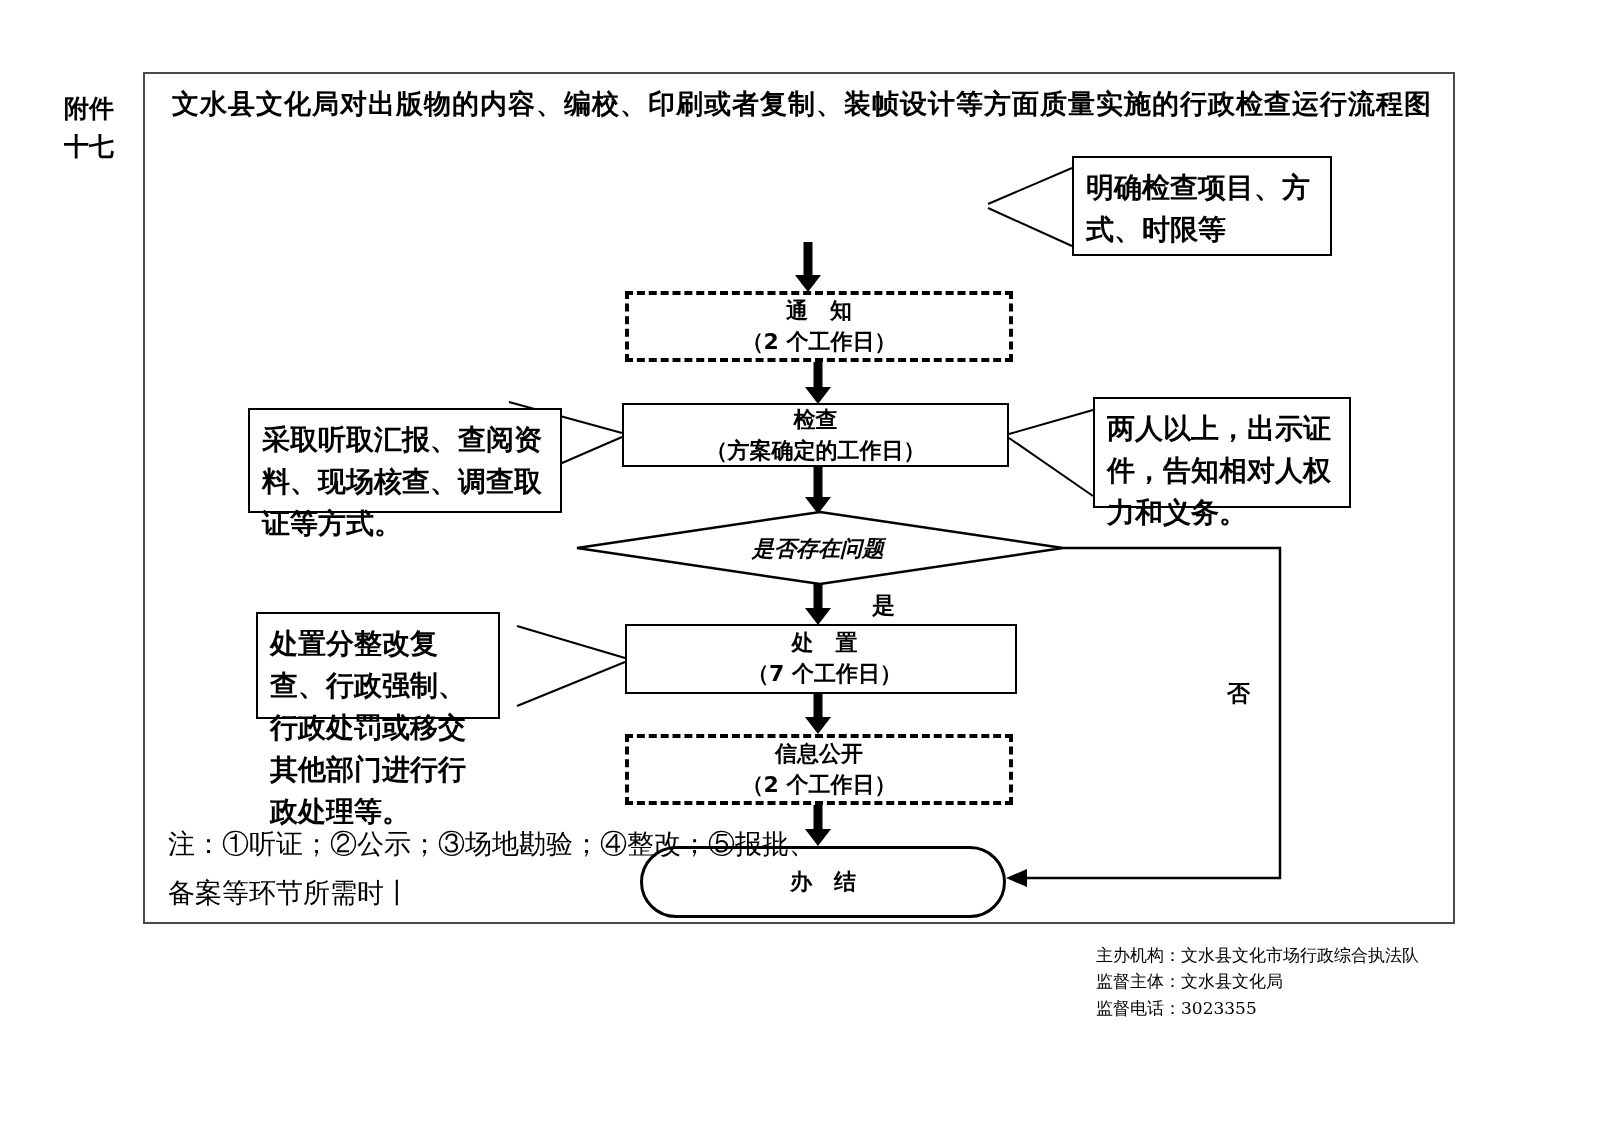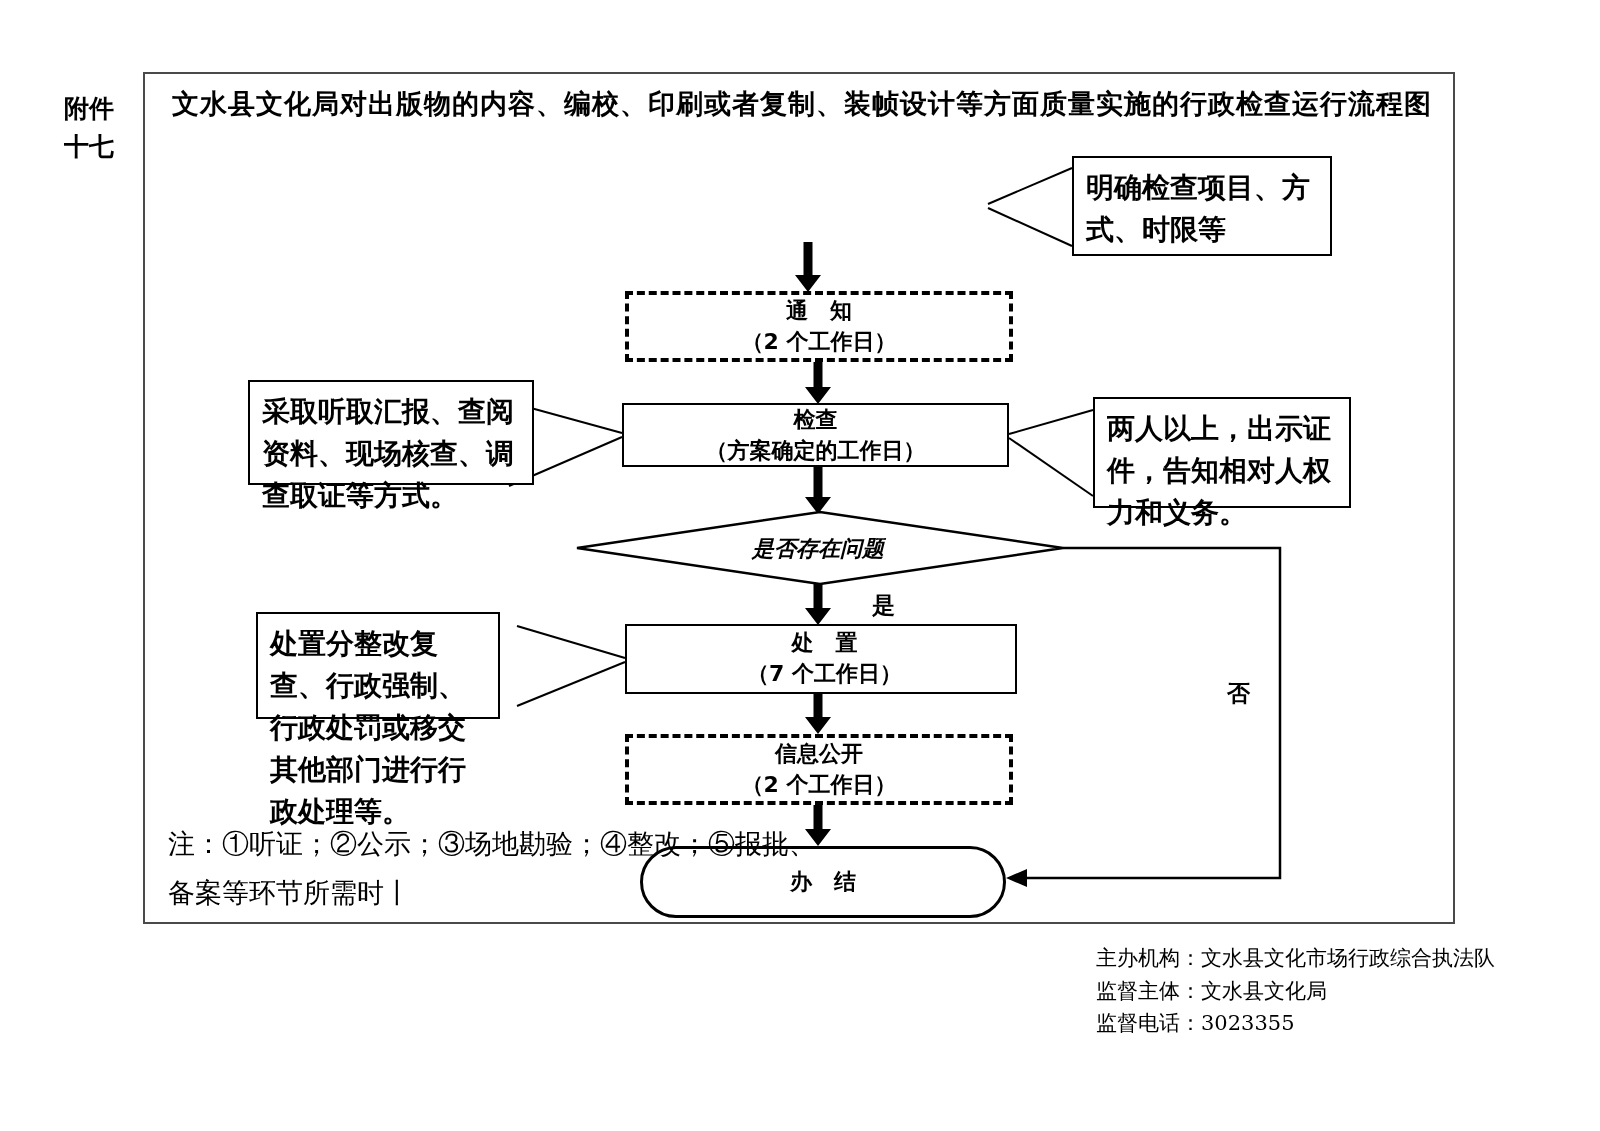--- a/index.html
+++ b/index.html
@@ -14,21 +14,21 @@
         background:#fff;font-weight:700;font-size:22px;line-height:1.4;text-align:center;z-index:2;}
   .stadium{border:3px solid #000;border-radius:40px;}
   .solid{border:2px solid #000;}
   .dashedbox{border:4px dashed #000;}
   .callout{border:2px solid #000;background:#fff;font-weight:700;font-size:28px;line-height:1.5;
            padding:9px 12px;box-sizing:border-box;z-index:2;}
   .branch-label{font-weight:700;font-size:23px;z-index:3;background:transparent;}
   .diamond-label{left:575px;top:513px;width:486px;height:72px;display:flex;align-items:center;justify-content:center;
                  font-weight:700;font-size:22px;z-index:3;font-style:italic;}
   .note{left:168px;top:820px;font-size:27px;line-height:1.8;font-family:"DejaVu Serif","Liberation Serif",serif;z-index:2;}
-  .footer{left:1096px;top:942px;font-size:21px;line-height:1.55;font-family:"DejaVu Serif","Liberation Serif",serif;}
+  .footer{left:1096px;top:942px;font-size:17px;line-height:1.55;font-family:"DejaVu Serif","Liberation Serif",serif;}
 </style>
 </head>
 <body>
 
 <div id="page">
 
   <div class="abs attach">
     <div>附件</div>
     <div>十七</div>
   </div>
@@ -106,21 +106,21 @@
     <div>信息公开</div>
     <div>（2 个工作日）</div>
   </div>
 
   <div class="abs node stadium" style="left:640px;top:846px;width:360px;height:66px;">
     <div>办　结</div>
   </div>
 
   <div class="abs callout" style="left:1072px;top:156px;width:260px;height:100px;">明确检查项目、方式、时限等</div>
 
-  <div class="abs callout" style="left:248px;top:380px;width:286px;height:105px;">采取听取汇报、查阅资料、现场核查、调查取证等方式。</div>
+  <div class="abs callout" style="left:248px;top:408px;width:314px;height:105px;">采取听取汇报、查阅资料、现场核查、调查取证等方式。</div>
 
   <div class="abs callout" style="left:1093px;top:397px;width:258px;height:111px;">两人以上，出示证件，告知相对人权力和义务。</div>
 
   <div class="abs callout" style="left:256px;top:612px;width:244px;height:107px;">处置分整改复查、行政强制、行政处罚或移交其他部门进行行政处理等。</div>
 
   <div class="abs note">
     <div>注：①听证；②公示；③场地勘验；④整改；⑤报批、</div>
     <div>备案等环节所需时丨</div>
   </div>
 

